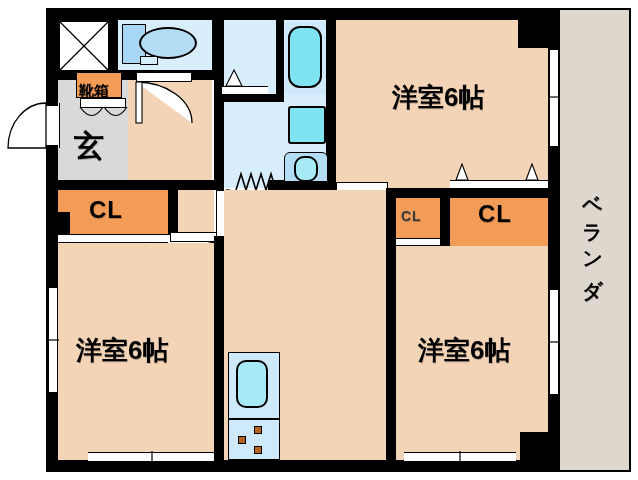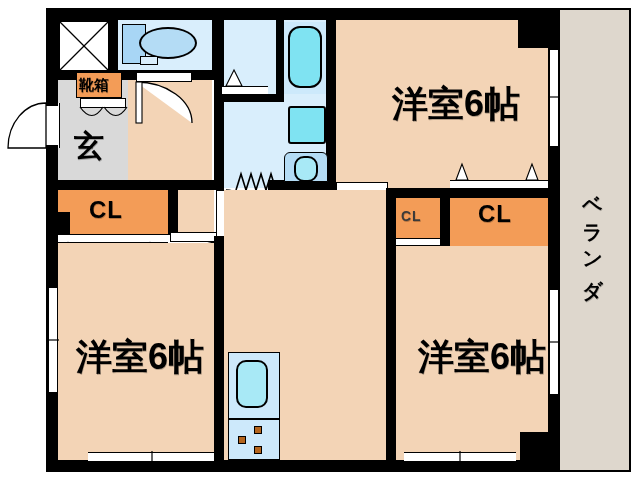--- a/index.html
+++ b/index.html
@@ -15,21 +15,21 @@
   .wash{background:#cde9fb;}
   .closet{background:#f39c57;}
   .shoe{background:#f39c57;}
   .balcony{background:#ded7cd;}
   .wall{background:#000000;}
   .white{background:#ffffff;}
   .thinline{background:#000000;}
   
   .label{position:absolute;color:#000;font-weight:700;white-space:nowrap;
          text-shadow:0.5px 0.5px 0 rgba(0,0,0,0.25);}
-  .lbl-room{font-size:36px;letter-spacing:0px;}
+  .lbl-room{font-size:26px;letter-spacing:0px;}
   .lbl-dk{font-size:26px;}
   .lbl-cl{font-size:24px;letter-spacing:1px;}
   .lbl-cl-small{font-size:14px;letter-spacing:1px;color:#3a3a3a;}
   .lbl-genkan{font-size:30px;}
   .lbl-shoe{font-size:15px;font-weight:700;}
   .lbl-balcony{font-size:20px;writing-mode:vertical-rl;text-orientation:upright;letter-spacing:5px;}
   .tub{border:2px solid #000;border-radius:12px;background:#7fe3f2;}
   .basin{border:2px solid #000;border-radius:3px;background:#7fe3f2;}
   .sinkbowl{border:2px solid #000;border-radius:10px;background:#a8e9f6;}
   .toiletbowl{border:2px solid #000;border-radius:50%;background:#b4dcf5;}
@@ -78,21 +78,21 @@
 
   <div class="abs wall" style="left:110px;top:8px;width:8px;height:66px;"></div>
 
   <div class="abs wall" style="left:212px;top:8px;width:10px;height:72px;"></div>
 
   <div class="abs genkan" style="left:58px;top:80px;width:70px;height:100px;"></div>
   <div class="abs room" style="left:128px;top:80px;width:84px;height:100px;"></div>
   <div class="label lbl-genkan" style="left:74px;top:126px;">玄</div>
 
   <div class="abs shoe" style="left:76px;top:72px;width:46px;height:26px;border:1.5px solid #000;"></div>
-  <div class="label lbl-shoe" style="left:79px;top:76px;">靴箱</div>
+  <div class="label lbl-shoe" style="left:79px;top:82px;">靴箱</div>
 
   <div class="abs white" style="left:80px;top:98px;width:46px;height:10px;border:1px solid #000;"></div>
   <svg class="abs" style="left:80px;top:107px;" width="48" height="18">
     <path d="M0,0 Q12,17 23,0" fill="none" stroke="#000" stroke-width="1.2"></path>
     <path d="M24,0 Q36,17 47,0" fill="none" stroke="#000" stroke-width="1.2"></path>
   </svg>
 
   <div class="abs white" style="left:44px;top:103px;width:16px;height:45px;border-left:1.5px solid #000;border-right:1.5px solid #000;"></div>
   <svg class="abs" style="left:8px;top:103px;" width="40" height="46">
     <path d="M38,0 A38,45 0 0 0 0,45 L38,45 Z" fill="#fff" stroke="#000" stroke-width="1.3"></path>

